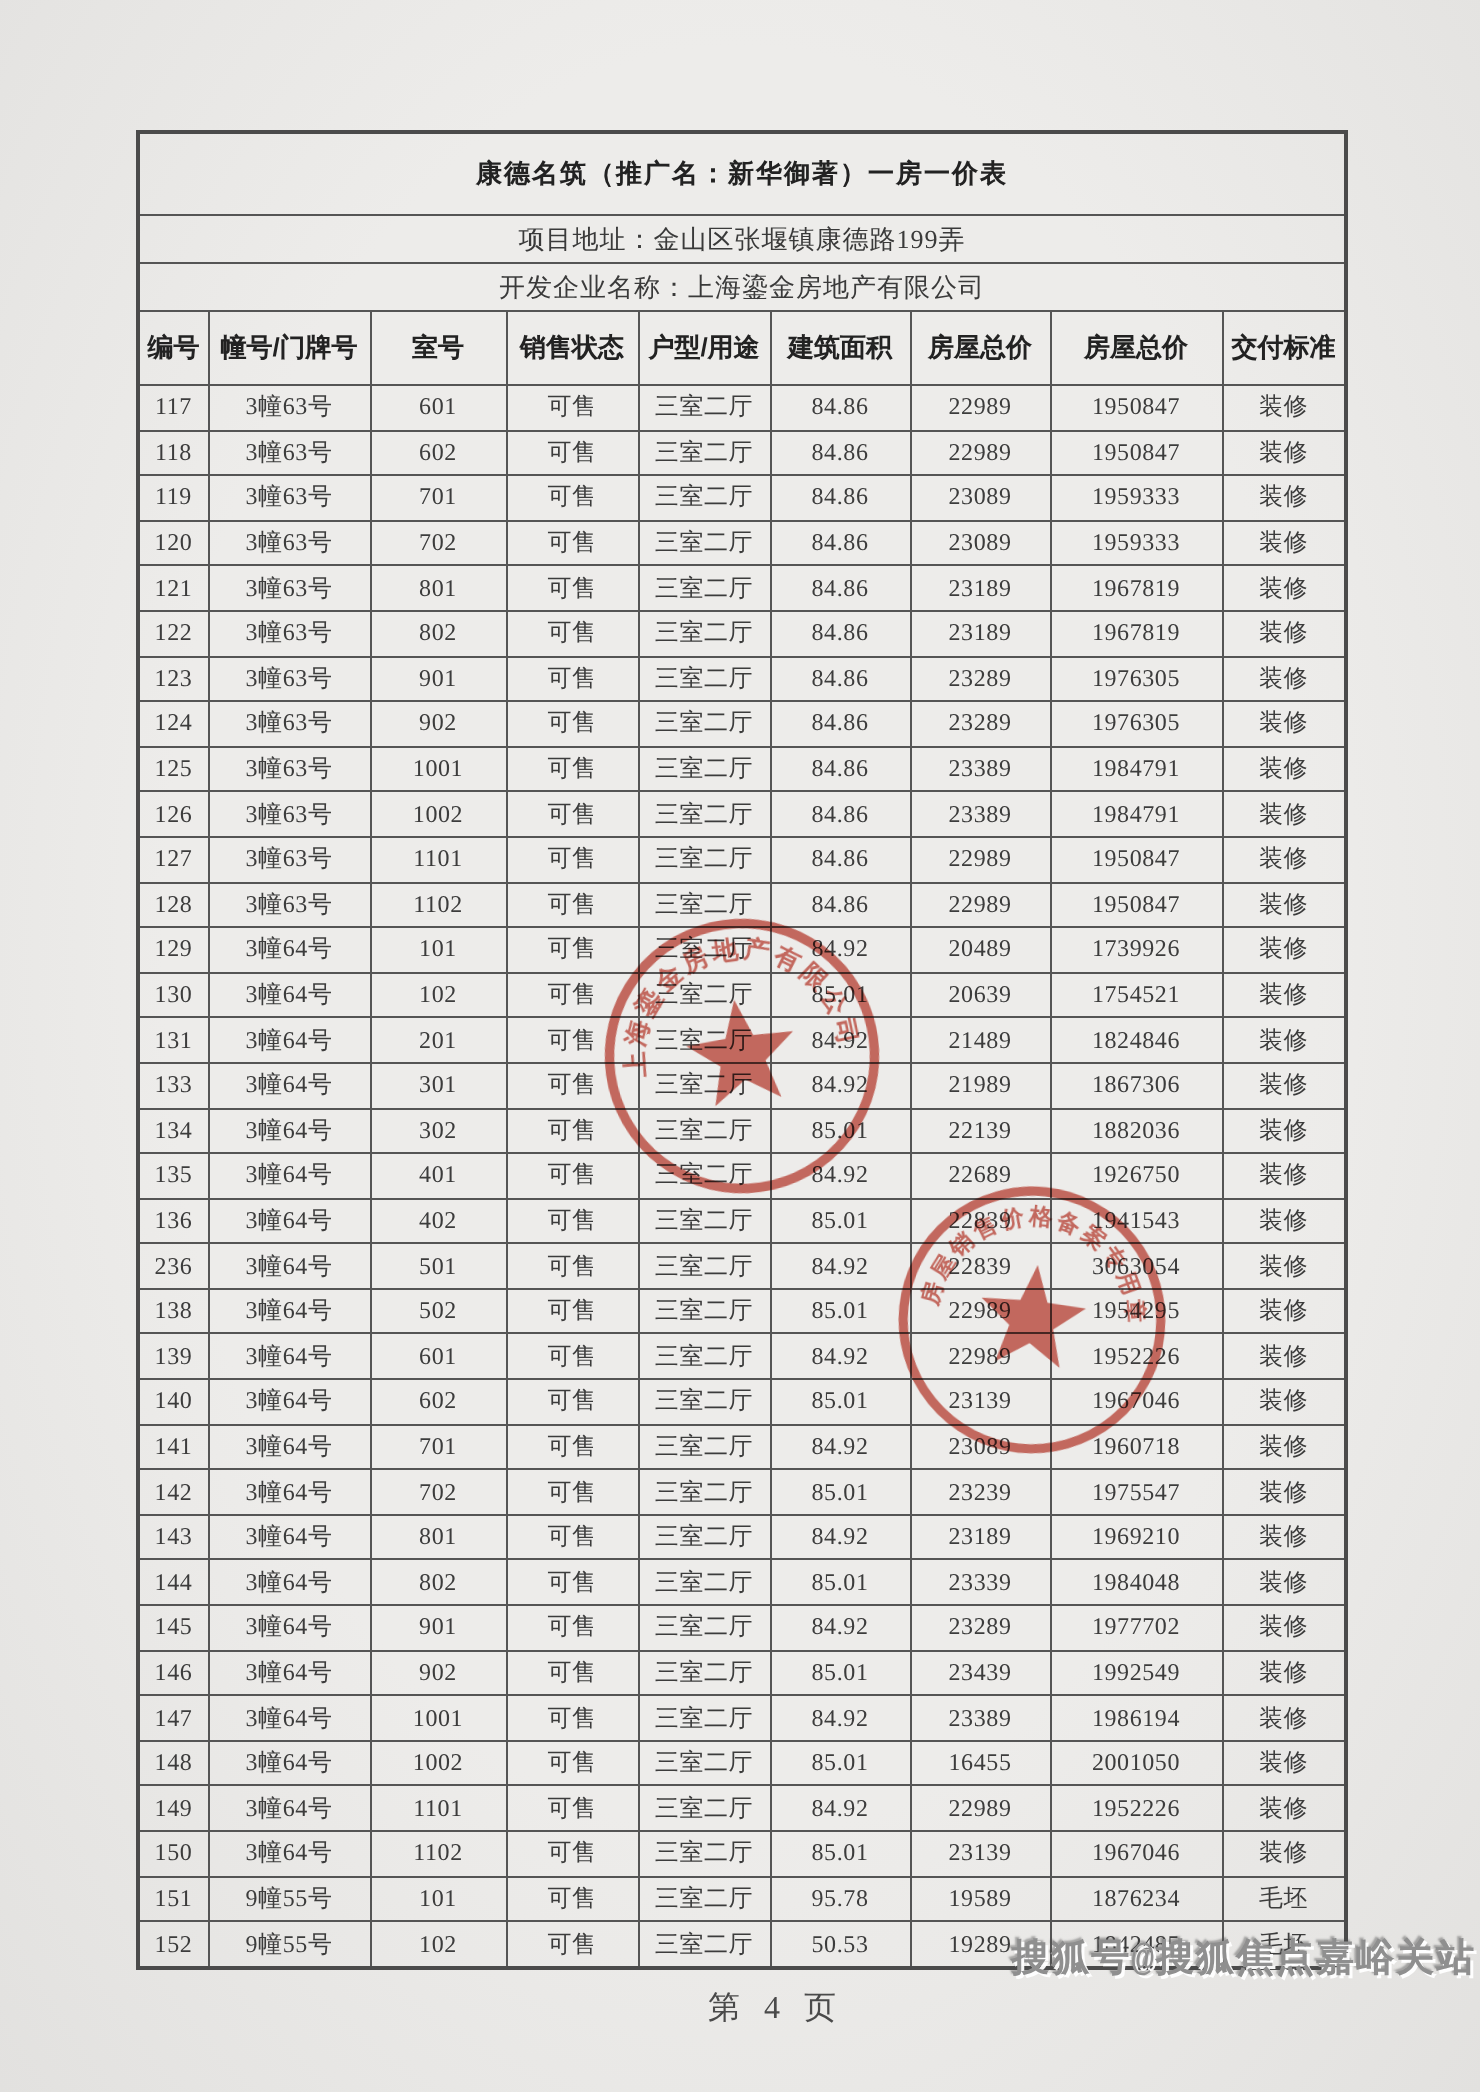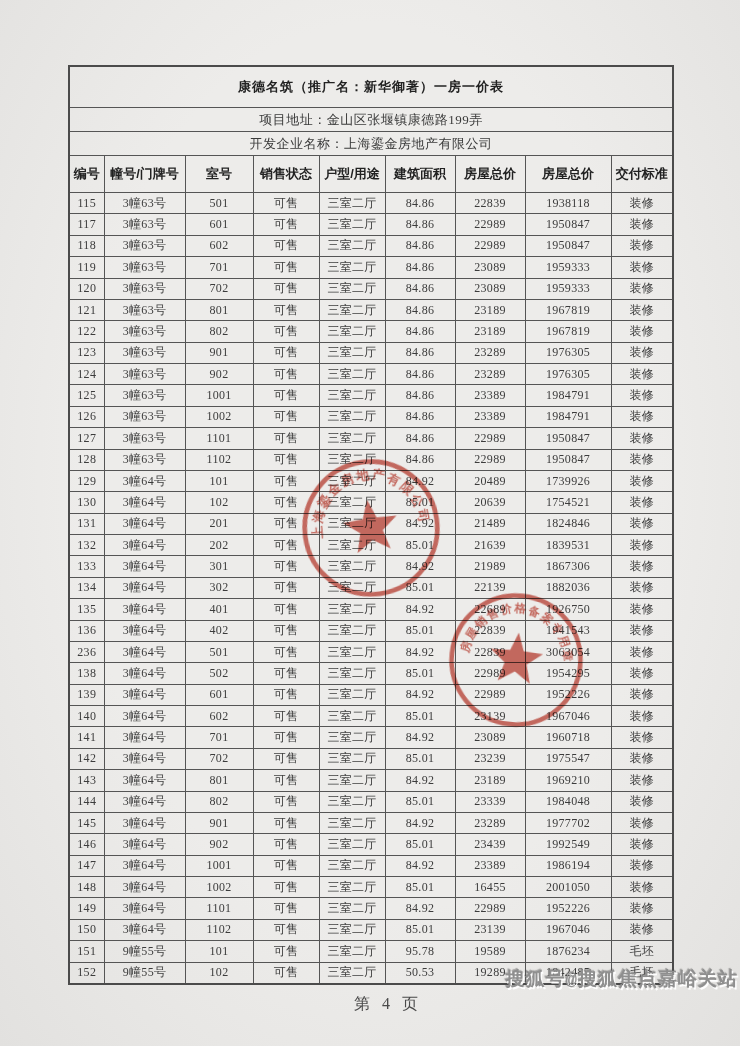--- a/index.html
+++ b/index.html
@@ -79,31 +79,20 @@
         <th>销售状态</th>
         <th>户型/用途</th>
         <th>建筑面积</th>
         <th>房屋总价</th>
         <th>房屋总价</th>
         <th>交付标准</th>
       </tr>
     </thead>
     <tbody>
         <tr>
-          <td>115</td>
-          <td>3幢63号</td>
-          <td>501</td>
-          <td>可售</td>
-          <td>三室二厅</td>
-          <td>84.86</td>
-          <td>22839</td>
-          <td>1938118</td>
-          <td>装修</td>
-        </tr>
-        <tr>
           <td>117</td>
           <td>3幢63号</td>
           <td>601</td>
           <td>可售</td>
           <td>三室二厅</td>
           <td>84.86</td>
           <td>22989</td>
           <td>1950847</td>
           <td>装修</td>
         </tr>
@@ -252,31 +241,20 @@
         </tr>
         <tr>
           <td>131</td>
           <td>3幢64号</td>
           <td>201</td>
           <td>可售</td>
           <td>三室二厅</td>
           <td>84.92</td>
           <td>21489</td>
           <td>1824846</td>
-          <td>装修</td>
-        </tr>
-        <tr>
-          <td>132</td>
-          <td>3幢64号</td>
-          <td>202</td>
-          <td>可售</td>
-          <td>三室二厅</td>
-          <td>85.01</td>
-          <td>21639</td>
-          <td>1839531</td>
           <td>装修</td>
         </tr>
         <tr>
           <td>133</td>
           <td>3幢64号</td>
           <td>301</td>
           <td>可售</td>
           <td>三室二厅</td>
           <td>84.92</td>
           <td>21989</td>

